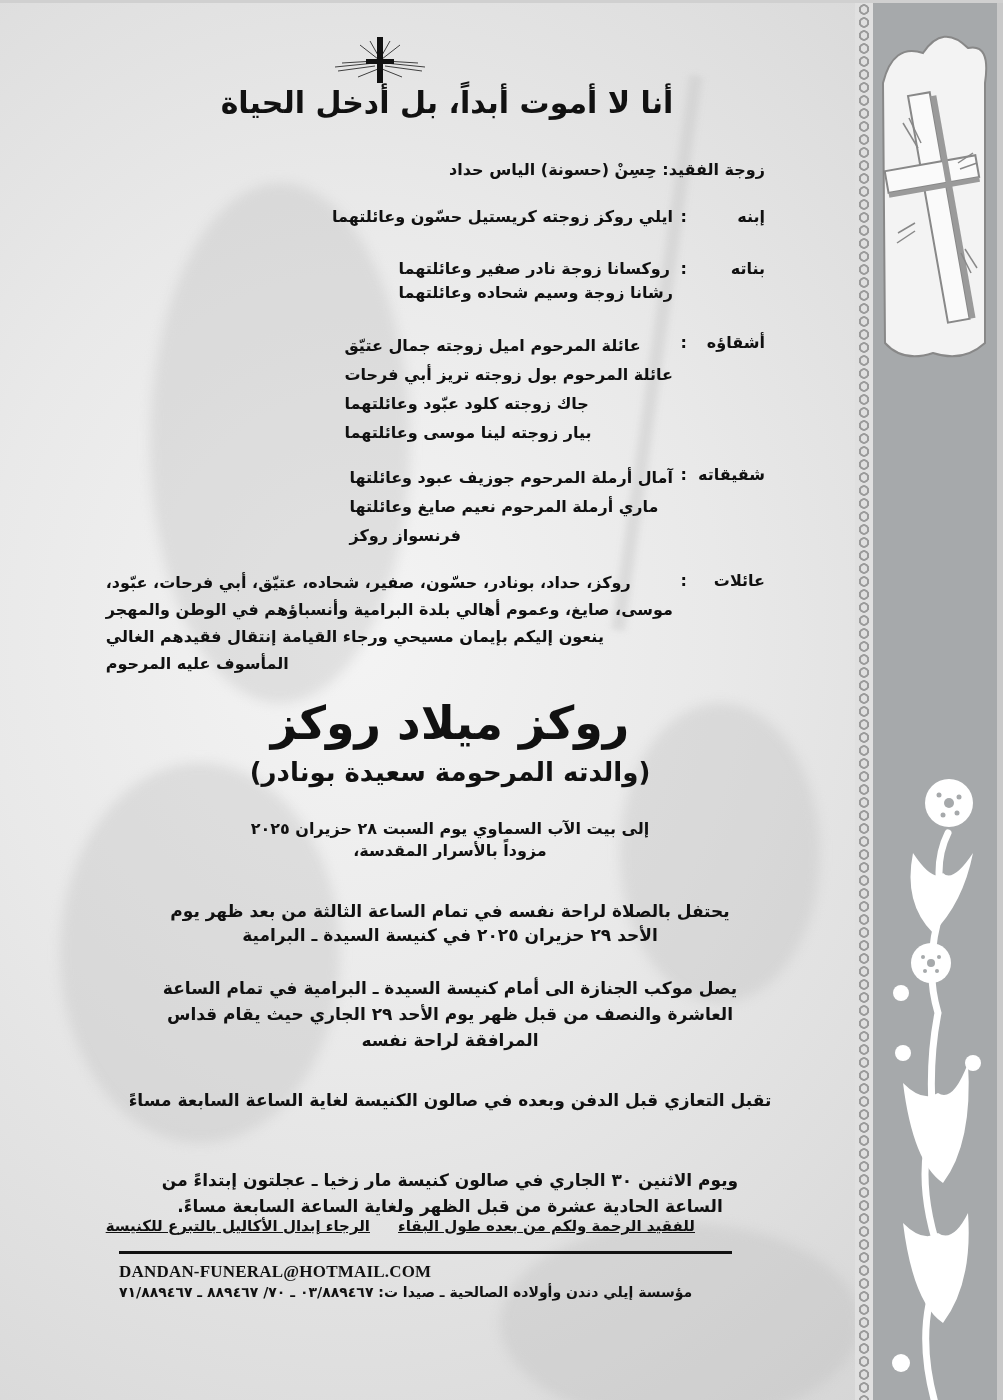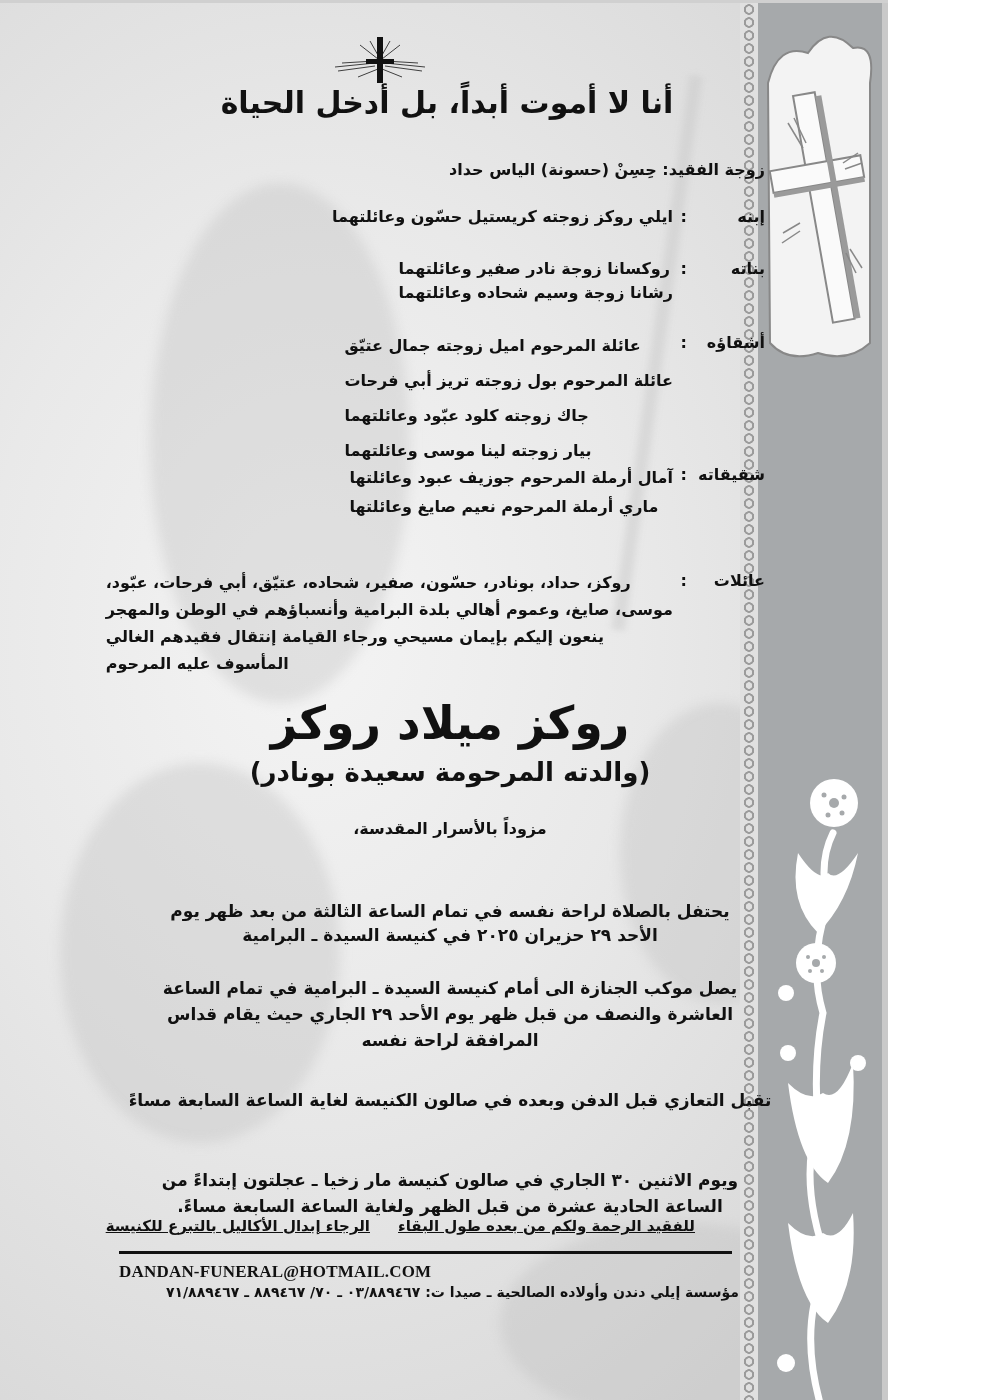--- a/index.html
+++ b/index.html
@@ -1,20 +1,20 @@
 <!DOCTYPE html>
 <html><head>
 <meta charset="utf-8">
 <style>
   * { box-sizing: border-box; margin: 0; padding: 0; }
   html, body { width: 1003px; height: 1400px; overflow: hidden; background: #ffffff; }
   body { font-family: "DejaVu Sans", "Liberation Sans", sans-serif; color: #111; position: relative; }
 
   .page {
-    position: absolute; left: 0; top: 0; width: 888px; height: 1400px;
+    position: absolute; left: 0; top: 0; width: 1003px; height: 1400px;
     background: radial-gradient(ellipse at 35% 45%, #f4f4f4 0%, #e9e9e9 40%, #dedede 70%, #d2d2d2 100%);
     border-top: 3px solid #d0d0d0;
     overflow: hidden;
   }
   
   .bg-figure { position: absolute; background: rgba(190,190,190,0.35); border-radius: 50%; filter: blur(6px); }
   .bg-pole { position: absolute; background: rgba(200,200,200,0.45); filter: blur(3px); }
 
   
   .deco-strip {
@@ -51,21 +51,21 @@
   .rel-colon { width: 14px; flex: none; }
   .rel-lines { display: flex; flex-direction: column; align-items: flex-end; }
 
   .centered { position: absolute; right: 0; width: 680px; text-align: center; font-weight: bold; }
   .deceased { top: 693px; font-size: 46px; line-height: 54px; }
   .mother { top: 752px; font-size: 26px; line-height: 34px; }
   .p { font-size: 16px; line-height: 22px; }
 
   .footer-line { position: absolute; left: 119px; top: 1248px; width: 613px; height: 3px; background: #111; }
   .email { position: absolute; left: 119px; top: 1259px; font-family: "Liberation Serif", serif; font-weight: bold; font-size: 17px; letter-spacing: 0.2px; }
-  .company { position: absolute; left: 119px; top: 1281px; width: 620px; direction: rtl; text-align: right; font-weight: bold; font-size: 14px; white-space: nowrap; }
+  .company { position: absolute; left: 119px; top: 1281px; width: 620px; direction: rtl; text-align: left; font-weight: bold; font-size: 14px; white-space: nowrap; }
   .closing { position: absolute; top: 1214px; font-weight: bold; font-size: 15px; direction: rtl; text-decoration: underline; }
 </style>
 </head>
 <body>
 
 <div class="page">
 
   <div class="bg-figure" style="left:150px;top:180px;width:260px;height:520px;"></div>
   <div class="bg-figure" style="left:60px;top:760px;width:280px;height:380px;"></div>
   <div class="bg-figure" style="left:620px;top:700px;width:200px;height:300px;"></div>
@@ -161,52 +161,54 @@
       <span class="rel-colon">:</span>
       <div class="rel-lines">
         <span>روكسانا زوجة نادر صفير وعائلتهما</span>
         <span>رشانا زوجة وسيم شحاده وعائلتهما</span>
       </div>
     </div>
 
     <div class="rel-row" style="top:328px;">
       <span class="rel-label">أشقاؤه</span>
       <span class="rel-colon">:</span>
-      <div class="rel-lines" style="line-height:29px;gap:6px;">
+      <div class="rel-lines" style="line-height:29px;">
         <span>عائلة المرحوم اميل زوجته جمال عتيّق</span>
         <span>عائلة المرحوم بول زوجته تريز أبي فرحات</span>
         <span>جاك زوجته كلود عبّود وعائلتهما</span>
         <span>بيار زوجته لينا موسى وعائلتهما</span>
       </div>
     </div>
 
     <div class="rel-row" style="top:460px;">
       <span class="rel-label">شقيقاته</span>
       <span class="rel-colon">:</span>
       <div class="rel-lines" style="line-height:29px;">
         <span>آمال أرملة المرحوم جوزيف عبود وعائلتها</span>
         <span>ماري أرملة المرحوم نعيم صايغ وعائلتها</span>
+        <span>فرنسواز روكز</span>
       </div>
     </div>
 
     <div class="rel-row" style="top:566px;">
       <span class="rel-label">عائلات</span>
       <span class="rel-colon">:</span>
       <div class="rel-lines" style="line-height:27px;">
         <span>روكز، حداد، بونادر، حسّون، صفير، شحاده، عتيّق، أبي فرحات، عبّود،</span>
         <span>موسى، صايغ، وعموم أهالي  بلدة البرامية وأنسباؤهم في الوطن والمهجر</span>
         <span>ينعون إليكم بإيمان مسيحي ورجاء القيامة إنتقال فقيدهم الغالي</span>
         <span>المأسوف عليه المرحوم</span>
       </div>
     </div>
 
     <div class="centered deceased">روكز ميلاد روكز</div>
     <div class="centered mother">(والدته المرحومة سعيدة بونادر)</div>
 
     <div class="centered p" style="top:815px;">
+      <div>إلى بيت الآب السماوي يوم السبت ٢٨ حزيران ٢٠٢٥</div>
       <div>مزوداً بالأسرار المقدسة،</div>
     </div>
 
     <div class="centered p" style="top:896px;font-size:17px;line-height:24px;">
       <div>يحتفل بالصلاة لراحة نفسه في تمام الساعة الثالثة من بعد ظهر يوم</div>
       <div>الأحد ٢٩ حزيران ٢٠٢٥ في كنيسة السيدة ـ البرامية</div>
     </div>
 
     <div class="centered p" style="top:972px;font-size:17px;line-height:26px;">
       <div>يصل موكب الجنازة الى أمام كنيسة السيدة ـ البرامية في تمام الساعة</div>

